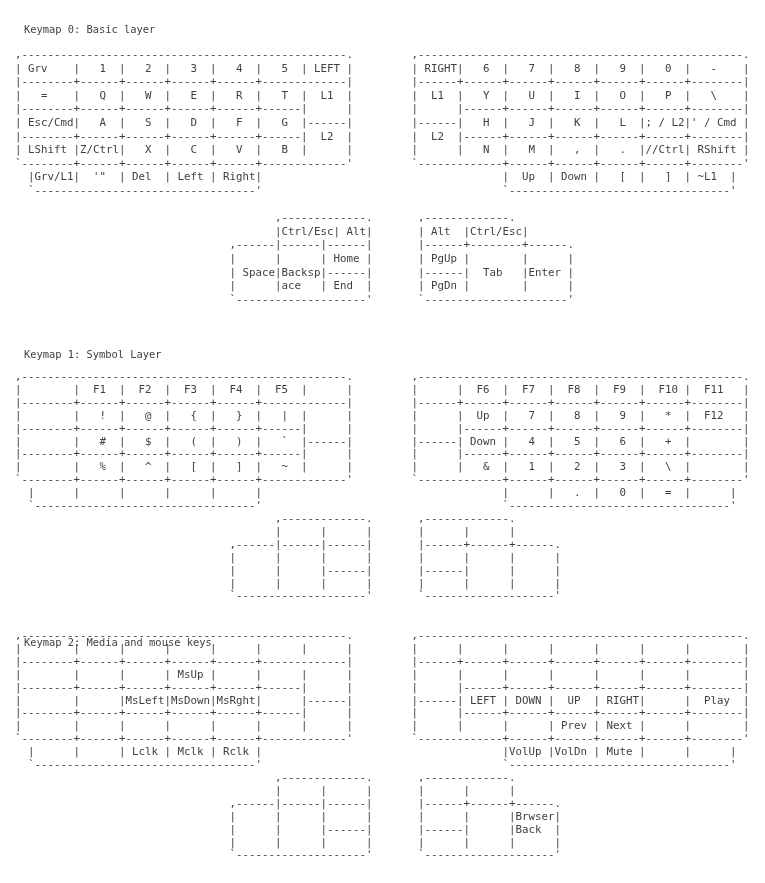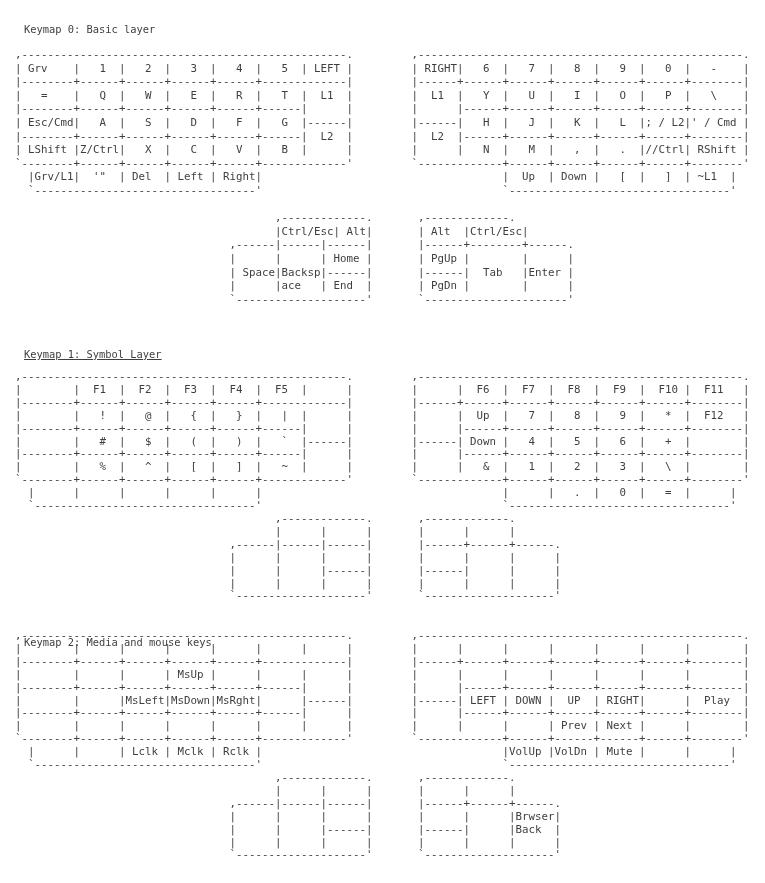--- a/index.html
+++ b/index.html
@@ -26,21 +26,21 @@
     font-family:"DejaVu Sans Mono", monospace;
     font-size:10.8px;
     color:#3f3f3f;
     white-space:pre;
     letter-spacing:0;
   }
   .lh-a{line-height:13.6px;}
   .lh-b{line-height:12.9px;}
   .s0h{top:23px;}
   .s0a{top:48px;}
-  .s1h{top:348px;text-decoration:underline;}
+  .s1h{top:348px;}
   .s1a{top:371px;}
   .s2h{top:636px;}
   .s2a{top:630px;}
 </style>
 </head>
 <body>
 
 <div class="page">
 
   <div class="heading s0h">Keymap 0: Basic layer</div>

